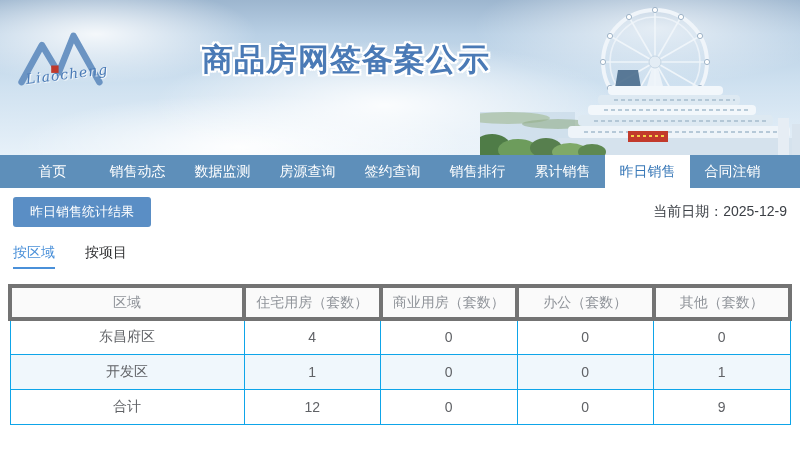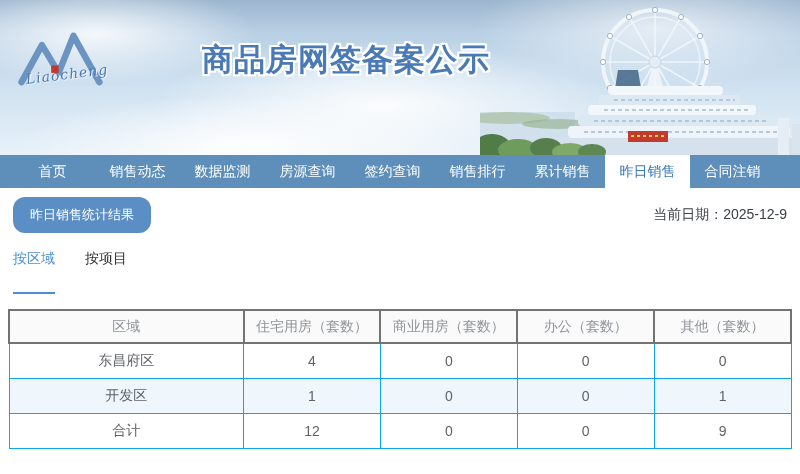--- a/index.html
+++ b/index.html
@@ -34,31 +34,31 @@
   
   .navbar { height:33px; background:#5e8fba; display:flex; }
   .nav-item { display:block; width:85px; line-height:33px; text-align:center;
     color:#fff; font-size:14px; text-decoration:none; cursor:pointer; }
   .nav-item:first-child { margin-left:10px; }
   .nav-item.active { background:#fff; color:#3a79b8; }
 
   
   .content { padding-top:9px; }
   .content-top { display:flex; justify-content:space-between; align-items:center; margin:0 13px; }
-  .section-btn { background:#5a8ec5; color:#fff; border:none; border-radius:12px;
-    height:36px; padding:4px 17px; font-size:13px; cursor:pointer;
+  .section-btn { background:#5a8ec5; color:#fff; border:none; border-radius:3px;
+    height:30px; padding:4px 17px; font-size:13px; cursor:pointer;
     font-family:"Liberation Sans","DejaVu Sans",sans-serif; }
   .date { font-size:14px; color:#3c4046; }
   .tabs { display:flex; gap:30px; margin:17px 13px 0; font-size:14px; }
-  .tab { color:#303133; padding-bottom:24px; cursor:pointer; text-decoration:none; }
+  .tab { color:#303133; padding-bottom:5px; cursor:pointer; text-decoration:none; }
   .tab.active { color:#4a90d9; border-bottom:2px solid #4a90d9; }
 
   .stats-table { width:784px; margin:15px 8px 0; border-collapse:collapse; table-layout:fixed; }
   .stats-table th { height:33px; background:#fafafa; color:#8f9399; font-weight:normal;
-    font-size:14px; border:2px solid #737373; text-align:center; }
+    font-size:14px; border:4px solid #737373; text-align:center; }
   .stats-table td { height:35px; color:#606266; font-size:14px;
     border:1px solid #0ea5e9; text-align:center; }
   .stats-table tbody tr:nth-child(even) { background:#f0f7fc; }
   .col-region { width:30%; } .col-num { width:17.5%; }
 </style>
 </head>
 <body>
 
 <header class="banner">
   <svg class="scene" width="320" height="155" viewBox="0 0 320 155">

